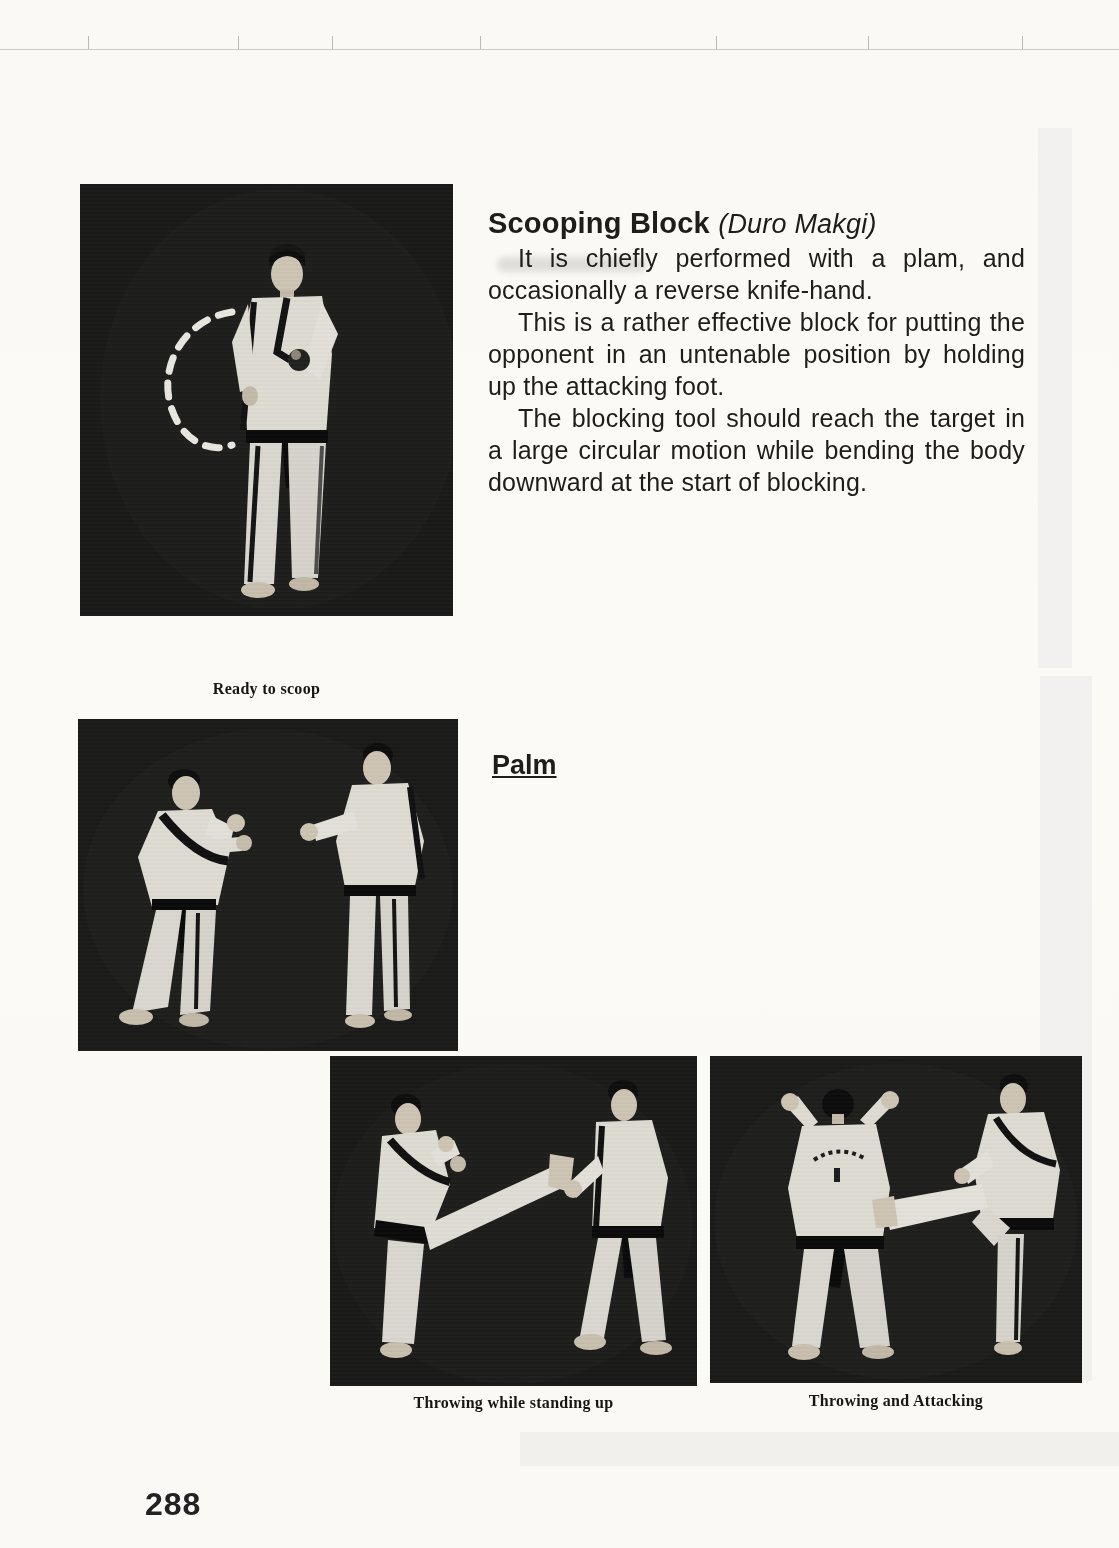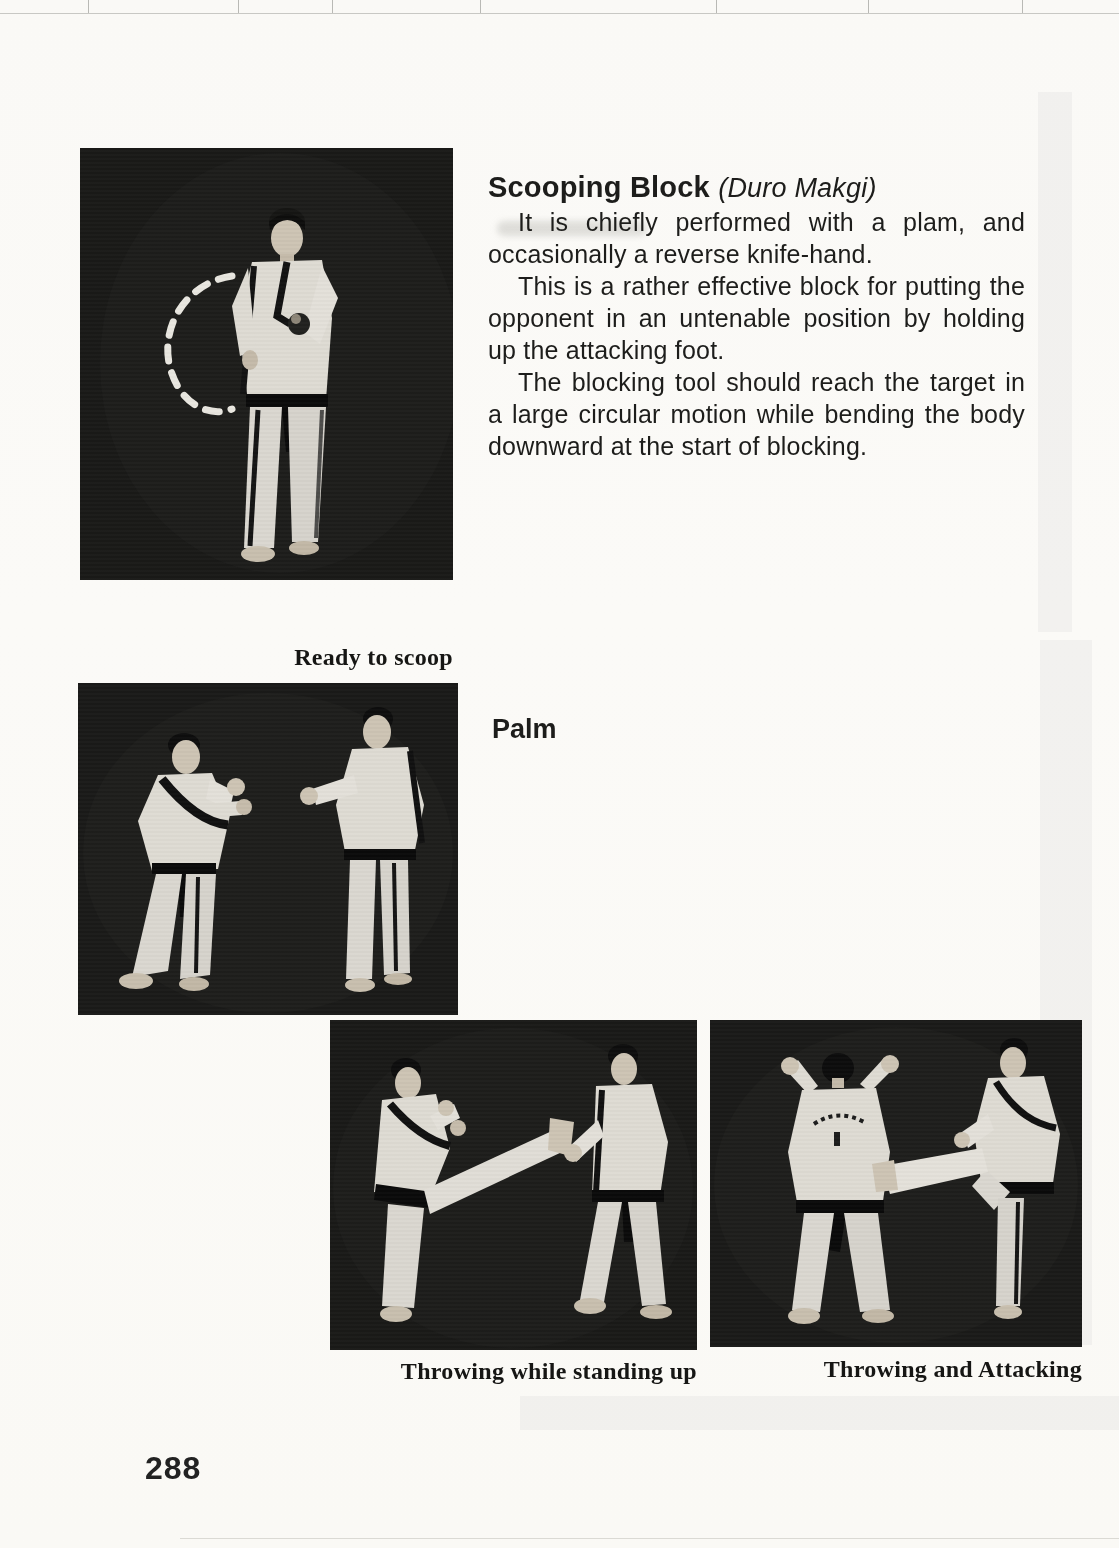--- a/index.html
+++ b/index.html
@@ -2,40 +2,40 @@
 <html><head>
 <meta charset="utf-8">
 <style>
   html,body{margin:0;padding:0;background:#e8e8e4;}
   .page{
     position:relative;width:1119px;height:1548px;overflow:hidden;
     background:#fbfaf7;
     background-image:linear-gradient(180deg,#faf9f6 0%,#fbfaf7 40%,#faf9f5 100%);
     font-family:"Liberation Sans",sans-serif;color:#1d1d1b;
   }
-  .abs{position:absolute;}
+  .abs{position:absolute;margin-top:36px;}
   
   .scanline-top{left:0;top:13px;width:1119px;height:1px;background:#b7b7b3;opacity:.75;}
   .scantick{top:0;width:1px;height:13px;background:#a9a9a5;opacity:.8;}
   .scanband{background:rgba(185,185,178,0.12);}
   .scansmudge{background:rgba(150,150,142,0.28);border-radius:8px;filter:blur(3px);}
   .scanline-bottom{left:180px;top:1538px;width:939px;height:1px;background:rgba(160,160,152,0.35);}
   
   .photo{background:#191917;box-shadow:inset 0 0 0 1px #262624;}
   .photo::after{content:"";position:absolute;inset:0;
     background:repeating-linear-gradient(0deg,rgba(255,255,255,0.02) 0 2px,rgba(0,0,0,0.02) 2px 4px);}
   .photo svg{display:block;width:100%;height:100%;}
   
   .textblock{font-size:25px;line-height:32px;text-align:justify;letter-spacing:.2px;}
   .textblock p{margin:0;text-indent:30px;}
   h2.head{margin:0 0 1px 0;font-size:29px;line-height:34px;font-weight:bold;letter-spacing:.2px;}
   h2.head .alt{font-weight:normal;font-style:italic;font-size:27px;}
-  h3.head{margin:0 0 1px 0;font-size:27px;line-height:34px;font-weight:bold;}
-  .caption{font-family:"Liberation Serif",serif;font-weight:bold;font-size:24px;
-    color:#161614;text-align:right;letter-spacing:.3px;}
+  h3.head{margin:0 0 1px 0;font-size:27px;line-height:34px;font-weight:bold;text-decoration:underline;}
+  .caption{font-family:"Liberation Serif",serif;font-weight:bold;font-size:16px;
+    color:#161614;text-align:center;letter-spacing:.3px;}
   .pagenum{font-size:32px;font-weight:bold;letter-spacing:1px;color:#222;}
 </style>
 </head>
 <body>
 
 <div class="page">
 
   <div class="abs scanline-top"></div>
   <div class="abs scantick" style="left:88px"></div>
   <div class="abs scantick" style="left:238px"></div>

